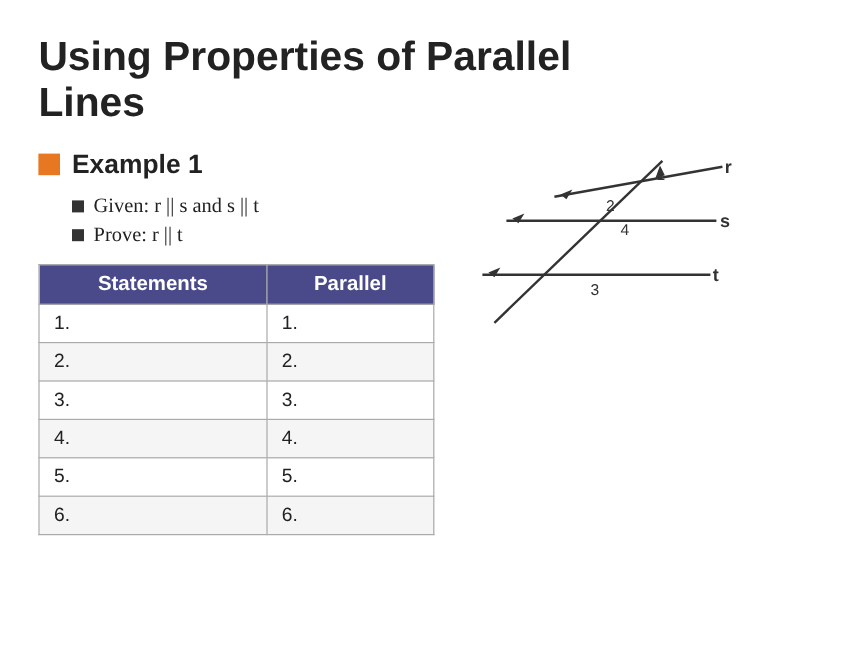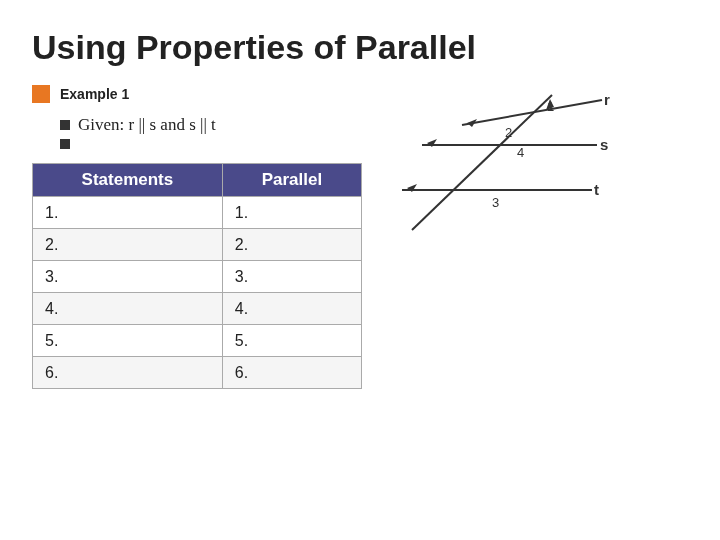--- a/index.html
+++ b/index.html
@@ -48,21 +48,21 @@
 
     .orange-square {
       width: 18px;
       height: 18px;
       background: #e87722;
       margin-right: 10px;
       flex-shrink: 0;
     }
 
     .example-label {
-      font-size: 14px;
+      font-size: 22px;
       font-weight: bold;
       color: #222;
     }
 
     .given-list {
       list-style: none;
       margin-left: 28px;
       margin-bottom: 14px;
     }
 
@@ -131,38 +131,40 @@
       height: 165px;
     }
   </style>
 </head>
 <body>
 
 <div class="slide">
 
   <div class="title">
     <span>Using Properties of Parallel</span><br>
+    <span>Lines</span>
   </div>
 
   <div class="content-area">
 
     <div class="left-panel">
 
       <div class="example-header">
         <div class="orange-square"></div>
         <span class="example-label">Example 1</span>
       </div>
 
       <ul class="given-list">
         <li>
           <span class="bullet-square"></span>
           <span>Given: r || s and s || t</span>
         </li>
         <li>
           <span class="bullet-square"></span>
+          <span>Prove: r || t</span>
         </li>
       </ul>
 
       <table class="proof-table">
         <thead>
           <tr>
             <th>Statements</th>
             <th>Parallel</th>
           </tr>
         </thead>

